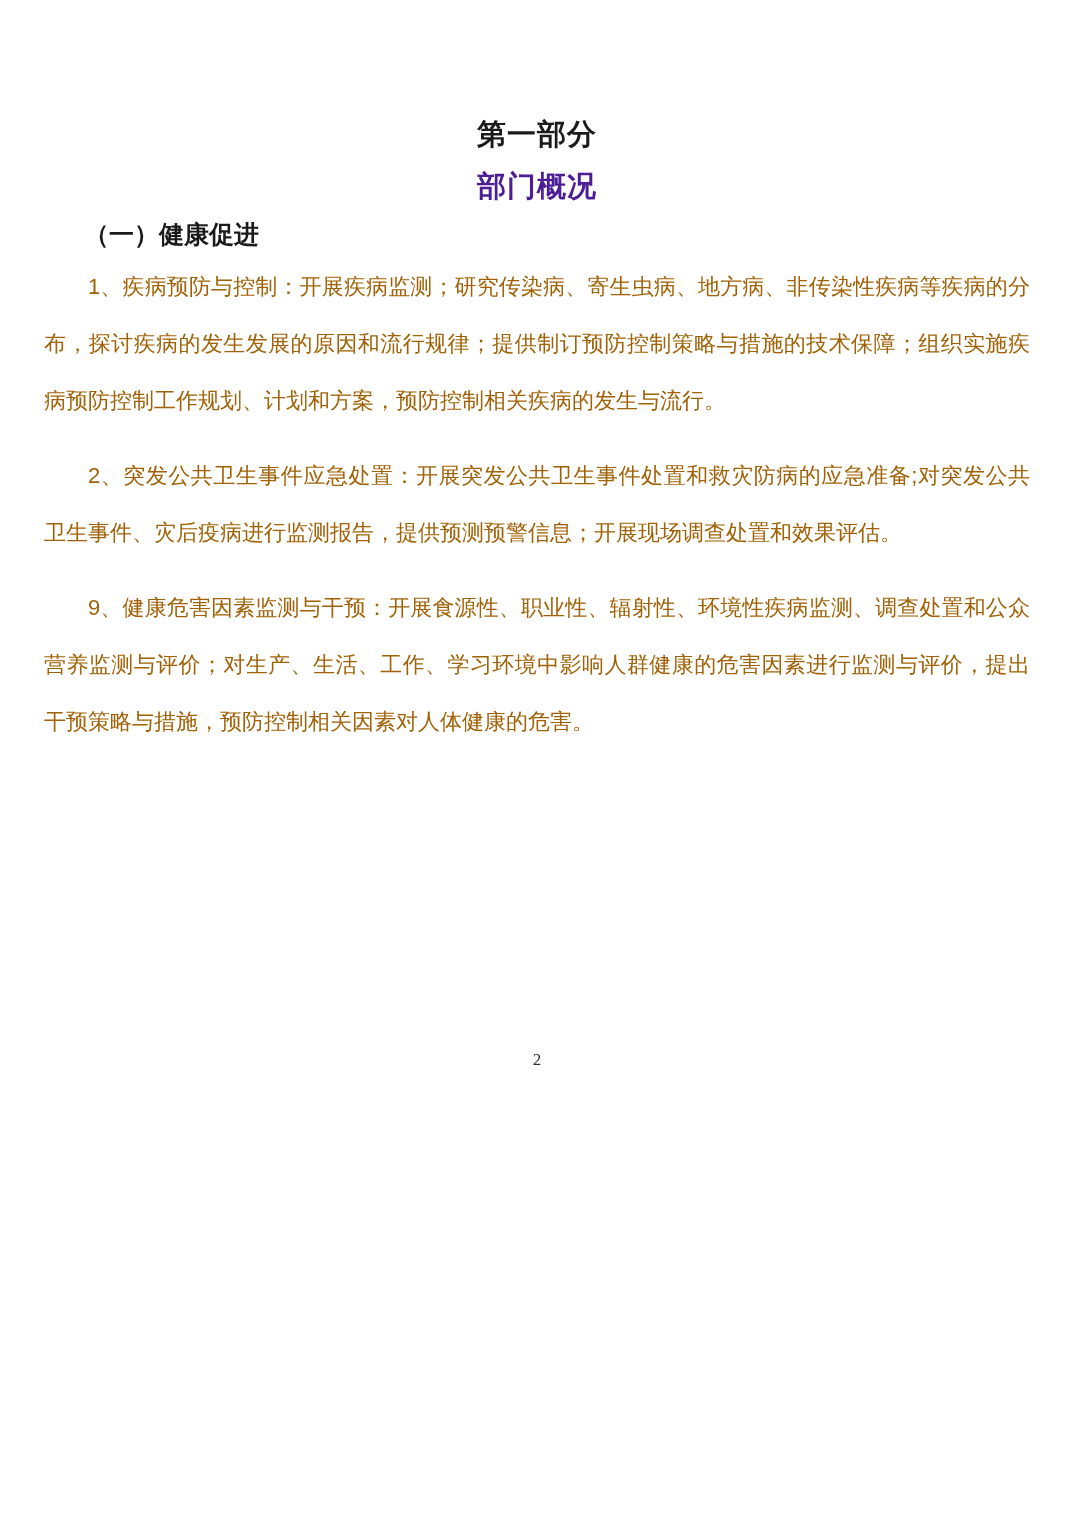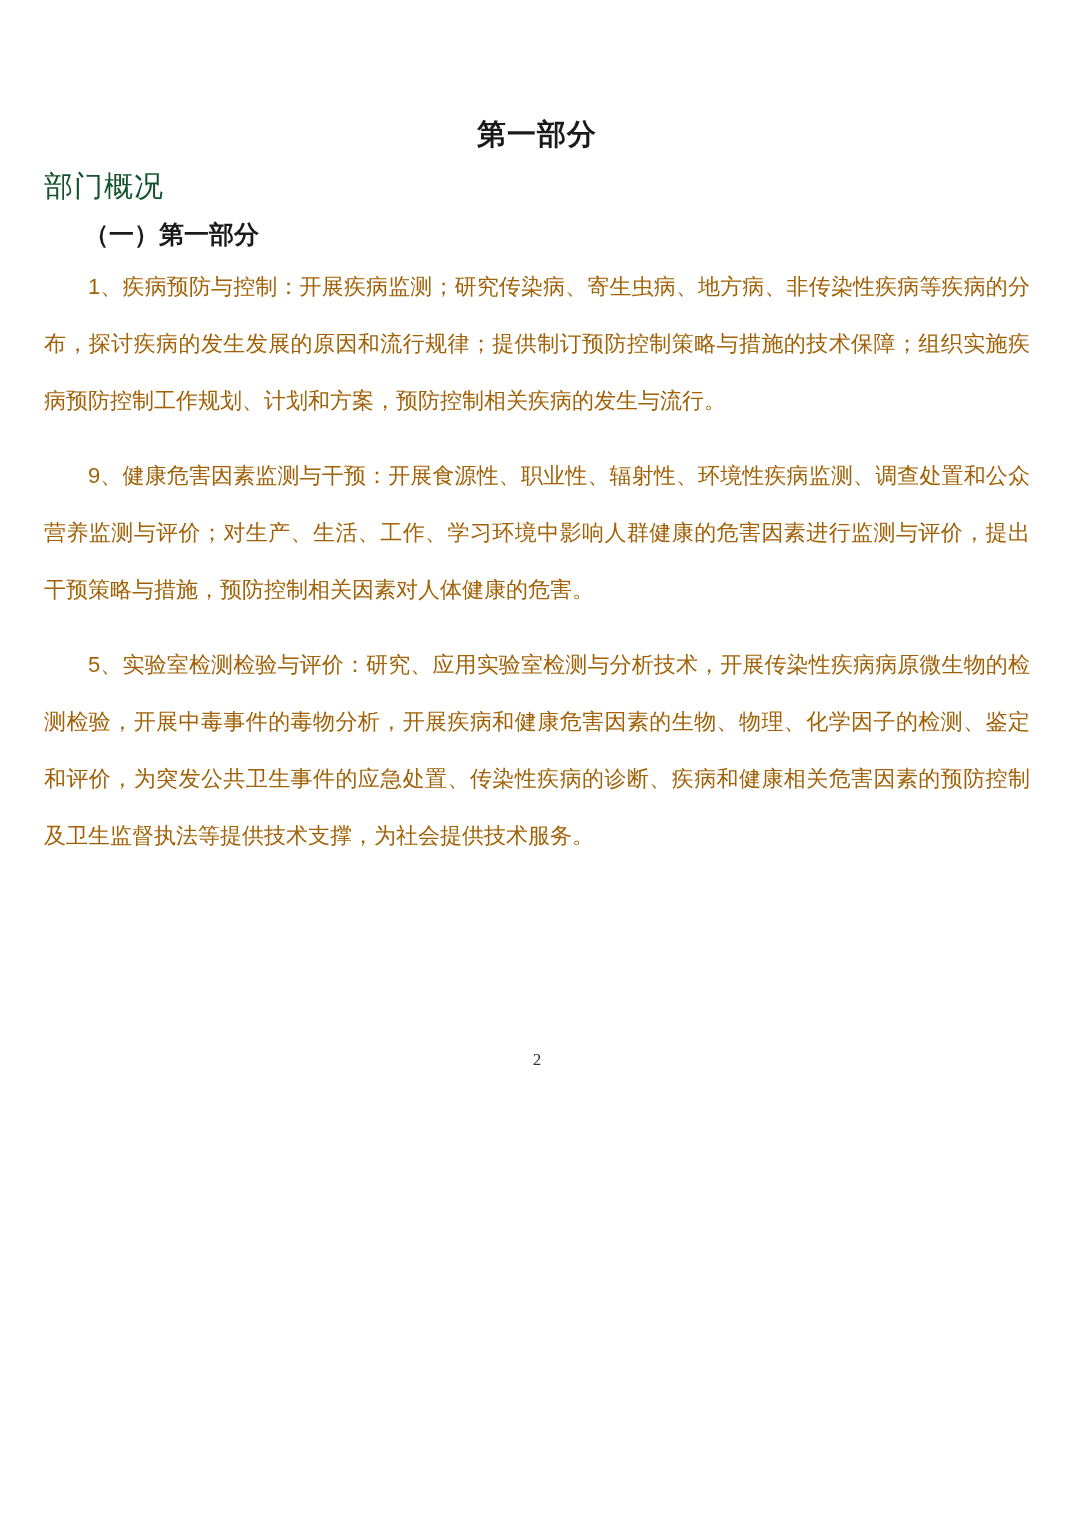--- a/index.html
+++ b/index.html
@@ -22,24 +22,25 @@
       margin: 0;
       text-align: center;
       font-size: 29px;
       line-height: 44px;
       font-weight: bold;
       color: #1a1a1a;
       letter-spacing: 1px;
     }
     .doc-subtitle {
       margin: 8px 0 0 0;
+      text-align: center;
       font-size: 29px;
       line-height: 44px;
-      font-weight: normal;
-      color: #14532d;
+      font-weight: bold;
+      color: #4c1d95;
       letter-spacing: 1px;
     }
     .section-heading {
       margin: 6px 0 0 40px;
       font-size: 25px;
       line-height: 40px;
       font-weight: bold;
       color: #1a1a1a;
     }
     .body-text {
@@ -68,23 +69,23 @@
   </style>
 </head>
 <body>
 
 <div class="page">
 
   <h1 class="doc-title">第一部分</h1>
 
   <h2 class="doc-subtitle">部门概况</h2>
 
-  <h3 class="section-heading">（一）第一部分</h3>
+  <h3 class="section-heading">（一）健康促进</h3>
 
   <div class="body-text">
     <p>1、疾病预防与控制：开展疾病监测；研究传染病、寄生虫病、地方病、非传染性疾病等疾病的分布，探讨疾病的发生发展的原因和流行规律；提供制订预防控制策略与措施的技术保障；组织实施疾病预防控制工作规划、计划和方案，预防控制相关疾病的发生与流行。</p>
+    <p>2、突发公共卫生事件应急处置：开展突发公共卫生事件处置和救灾防病的应急准备;对突发公共卫生事件、灾后疫病进行监测报告，提供预测预警信息；开展现场调查处置和效果评估。</p>
     <p>9、健康危害因素监测与干预：开展食源性、职业性、辐射性、环境性疾病监测、调查处置和公众营养监测与评价；对生产、生活、工作、学习环境中影响人群健康的危害因素进行监测与评价，提出干预策略与措施，预防控制相关因素对人体健康的危害。</p>
-    <p>5、实验室检测检验与评价：研究、应用实验室检测与分析技术，开展传染性疾病病原微生物的检测检验，开展中毒事件的毒物分析，开展疾病和健康危害因素的生物、物理、化学因子的检测、鉴定和评价，为突发公共卫生事件的应急处置、传染性疾病的诊断、疾病和健康相关危害因素的预防控制及卫生监督执法等提供技术支撑，为社会提供技术服务。</p>
   </div>
 
   <div class="page-number">2</div>
 
 </div>
 
 </body></html>

